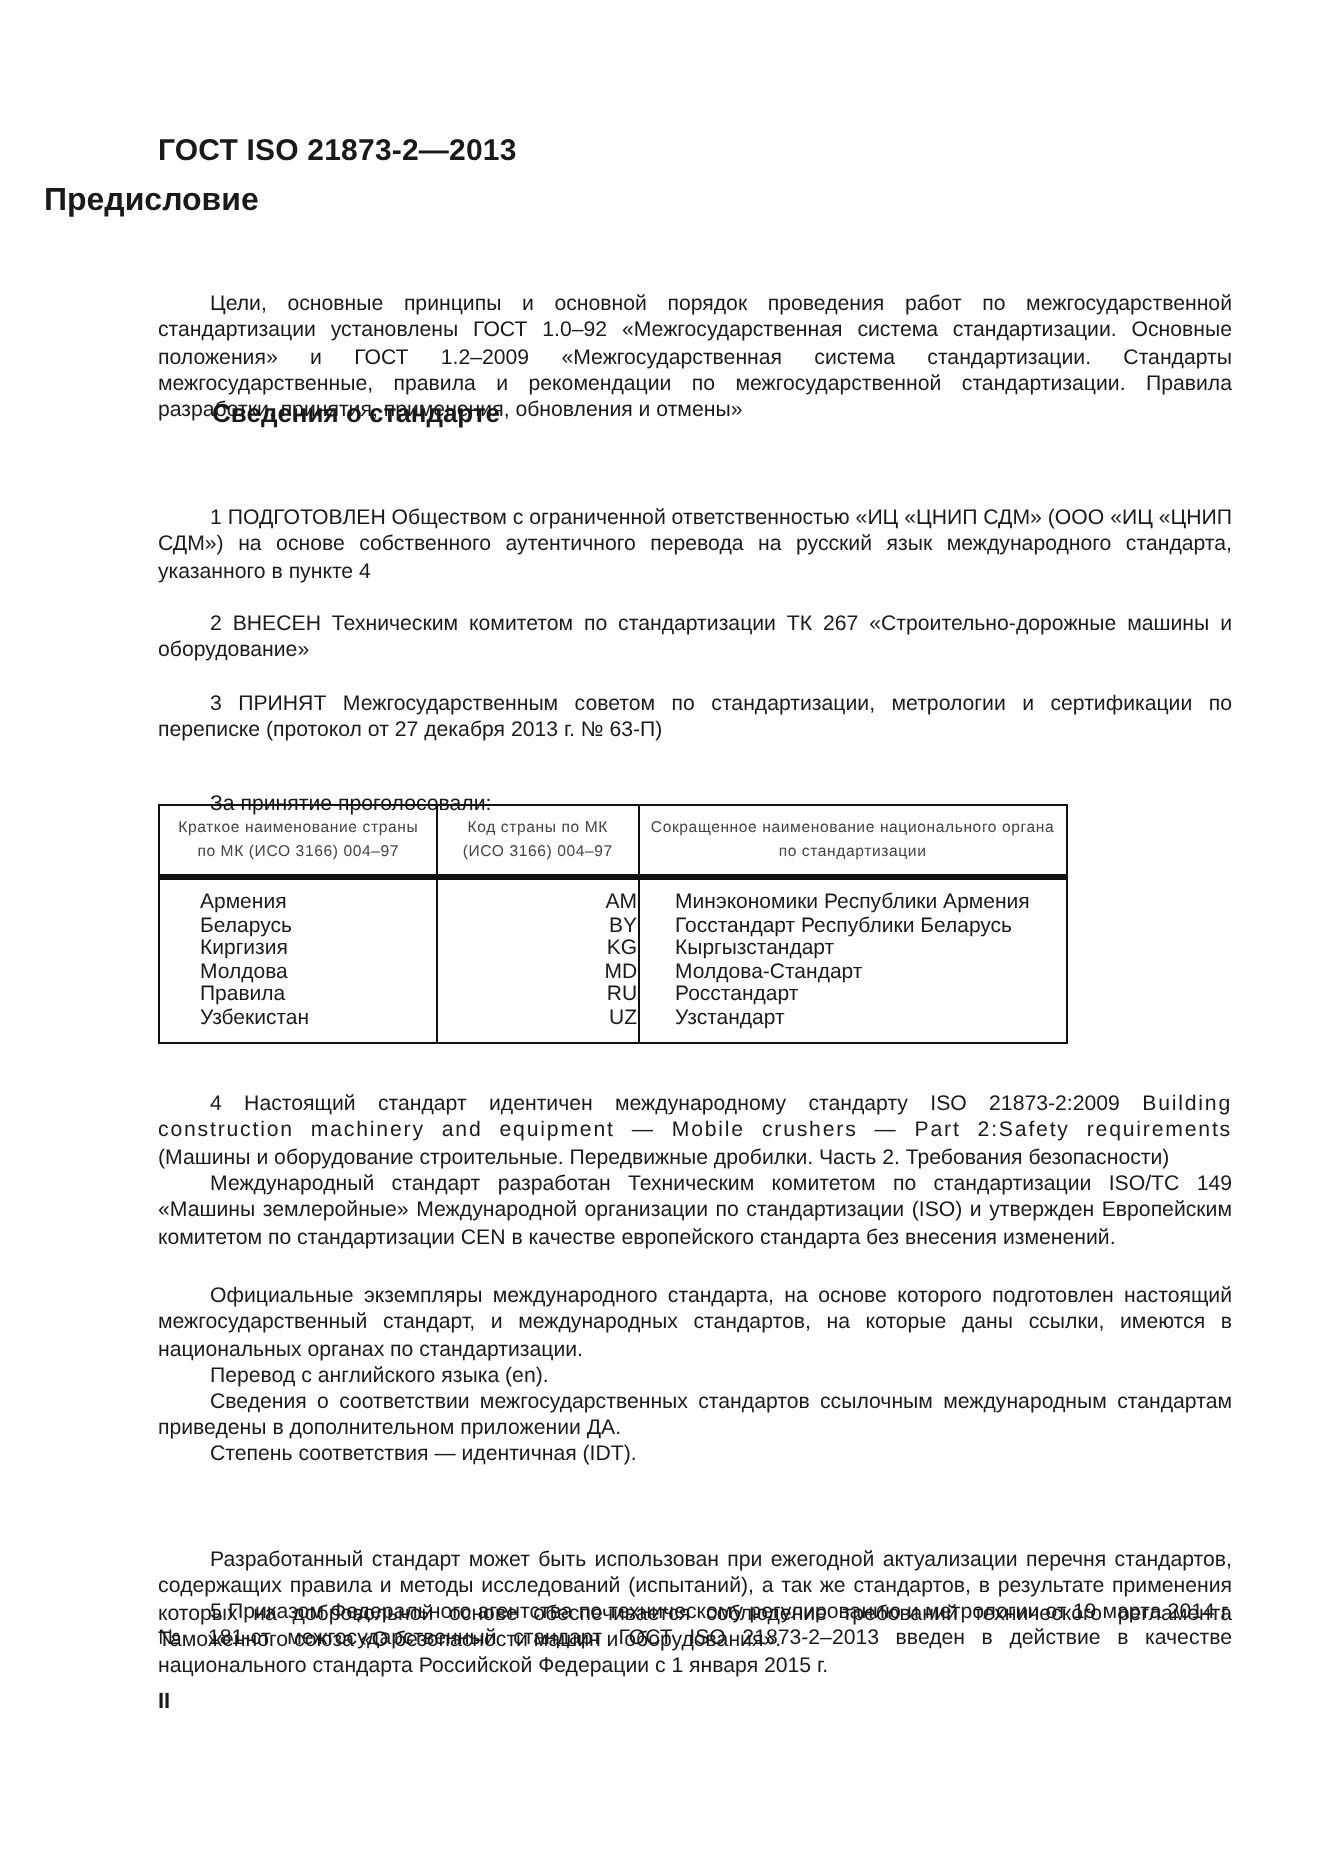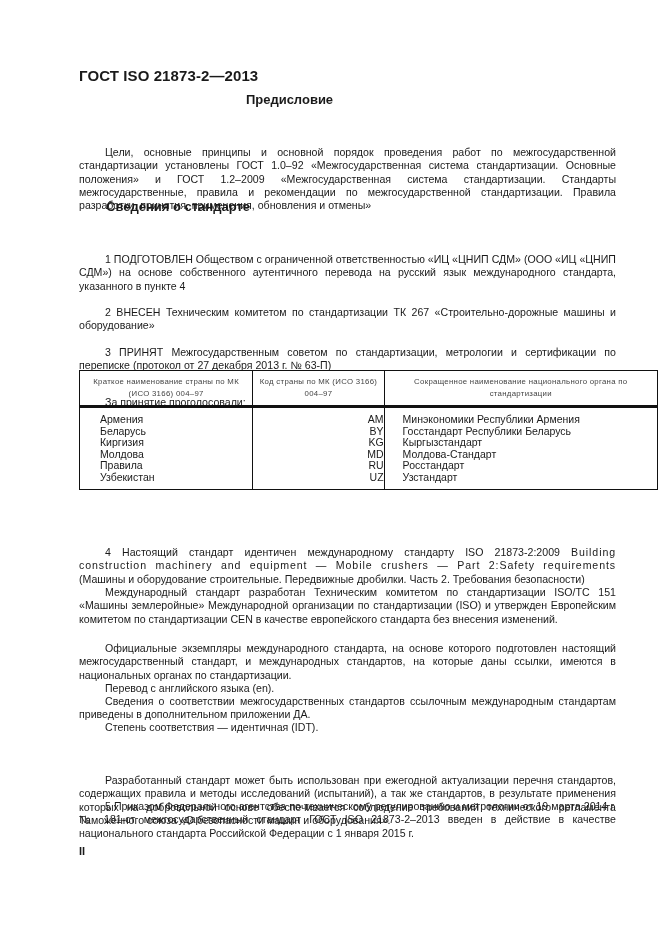--- a/index.html
+++ b/index.html
@@ -7,35 +7,35 @@
     width: 661px; height: 935px; position: relative; overflow: hidden;
     font-family: "Liberation Sans", "DejaVu Sans", sans-serif;
     color: #1a1a1a;
   }
   .doc-code {
     position: absolute; left: 79px; top: 67px;
     font-size: 15px; font-weight: bold; letter-spacing: 0.1px;
   }
   .title {
     position: absolute; left: 0; width: 557px; top: 92px;
-    text-align: center; font-size: 13px; font-weight: bold;
+    text-align: left; font-size: 16px; font-weight: bold;
     padding-left: 22px; box-sizing: border-box;
   }
   .para {
     position: absolute; left: 79px; width: 537px;
     font-size: 10.6px; line-height: 13.3px;
     text-align: justify; text-align-last: left;
   }
   .para.indent { text-indent: 26px; margin-top: 24px; }
   .section-heading {
     position: absolute; left: 106px; top: 199px;
     font-size: 13px; font-weight: bold;
   }
   table.voting {
-    position: absolute; left: 79px; top: 370px; width: 579px;
+    position: absolute; left: 79px; top: 402px; width: 455px;
     border-collapse: collapse; font-size: 10.5px;
   }
   table.voting td, table.voting th { border: 1.2px solid #111; }
   table.voting th {
     font-weight: normal; font-size: 7.8px; color: #444; letter-spacing: 0.3px;
     height: 34px; line-height: 12.5px; text-align: center; vertical-align: middle;
     border-bottom: 3px solid #111; padding: 0 4px;
   }
   table.voting td { vertical-align: top; padding: 6px 0 5px 0; line-height: 11.6px; }
   .col1 { width: 161px; }
@@ -111,21 +111,21 @@
     </tr>
   </tbody>
 </table>
 
 <div class="para indent" style="top:522px;">
   <span>4 Настоящий стандарт идентичен международному стандарту ISO 21873-2:2009</span>
   <span class="latin-spaced">Building construction machinery and equipment — Mobile crushers — Part 2:Safety requirements</span>
   <span>(Машины и оборудование строительные. Передвижные дробилки. Часть 2. Требования безопасности)</span>
 </div>
 
-<div class="para indent" style="top:562px;">Международный стандарт разработан Техническим комитетом по стандартизации ISO/TC 151 «Машины землеройные» Международной организации по стандартизации (ISO) и утвержден Европейским комитетом по стандартизации CEN в качестве европейского стандарта без внесения изменений.</div>
+<div class="para indent" style="top:562px;">Международный стандарт разработан Техническим комитетом по стандартизации ISO/TC 149 «Машины землеройные» Международной организации по стандартизации (ISO) и утвержден Европейским комитетом по стандартизации CEN в качестве европейского стандарта без внесения изменений.</div>
 
 <div class="para indent" style="top:618px;">Официальные экземпляры международного стандарта, на основе которого подготовлен настоящий межгосударственный стандарт, и международных стандартов, на которые даны ссылки, имеются в национальных органах по стандартизации.</div>
 
 <div class="para indent" style="top:658px;">Перевод с английского языка (en).</div>
 
 <div class="para indent" style="top:671px;">Сведения о соответствии межгосударственных стандартов ссылочным международным стандартам приведены в дополнительном приложении ДА.</div>
 
 <div class="para indent" style="top:697px;">Степень соответствия — идентичная (IDT).</div>
 
 <div class="para indent" style="top:750px;">Разработанный стандарт может быть использован при ежегодной актуализации перечня стандартов, содержащих правила и методы исследований (испытаний), а так же стандартов, в результате применения которых на добровольной основе обеспечивается соблюдение требований технического регламента Таможенного союза «О безопасности машин и оборудования».</div>

